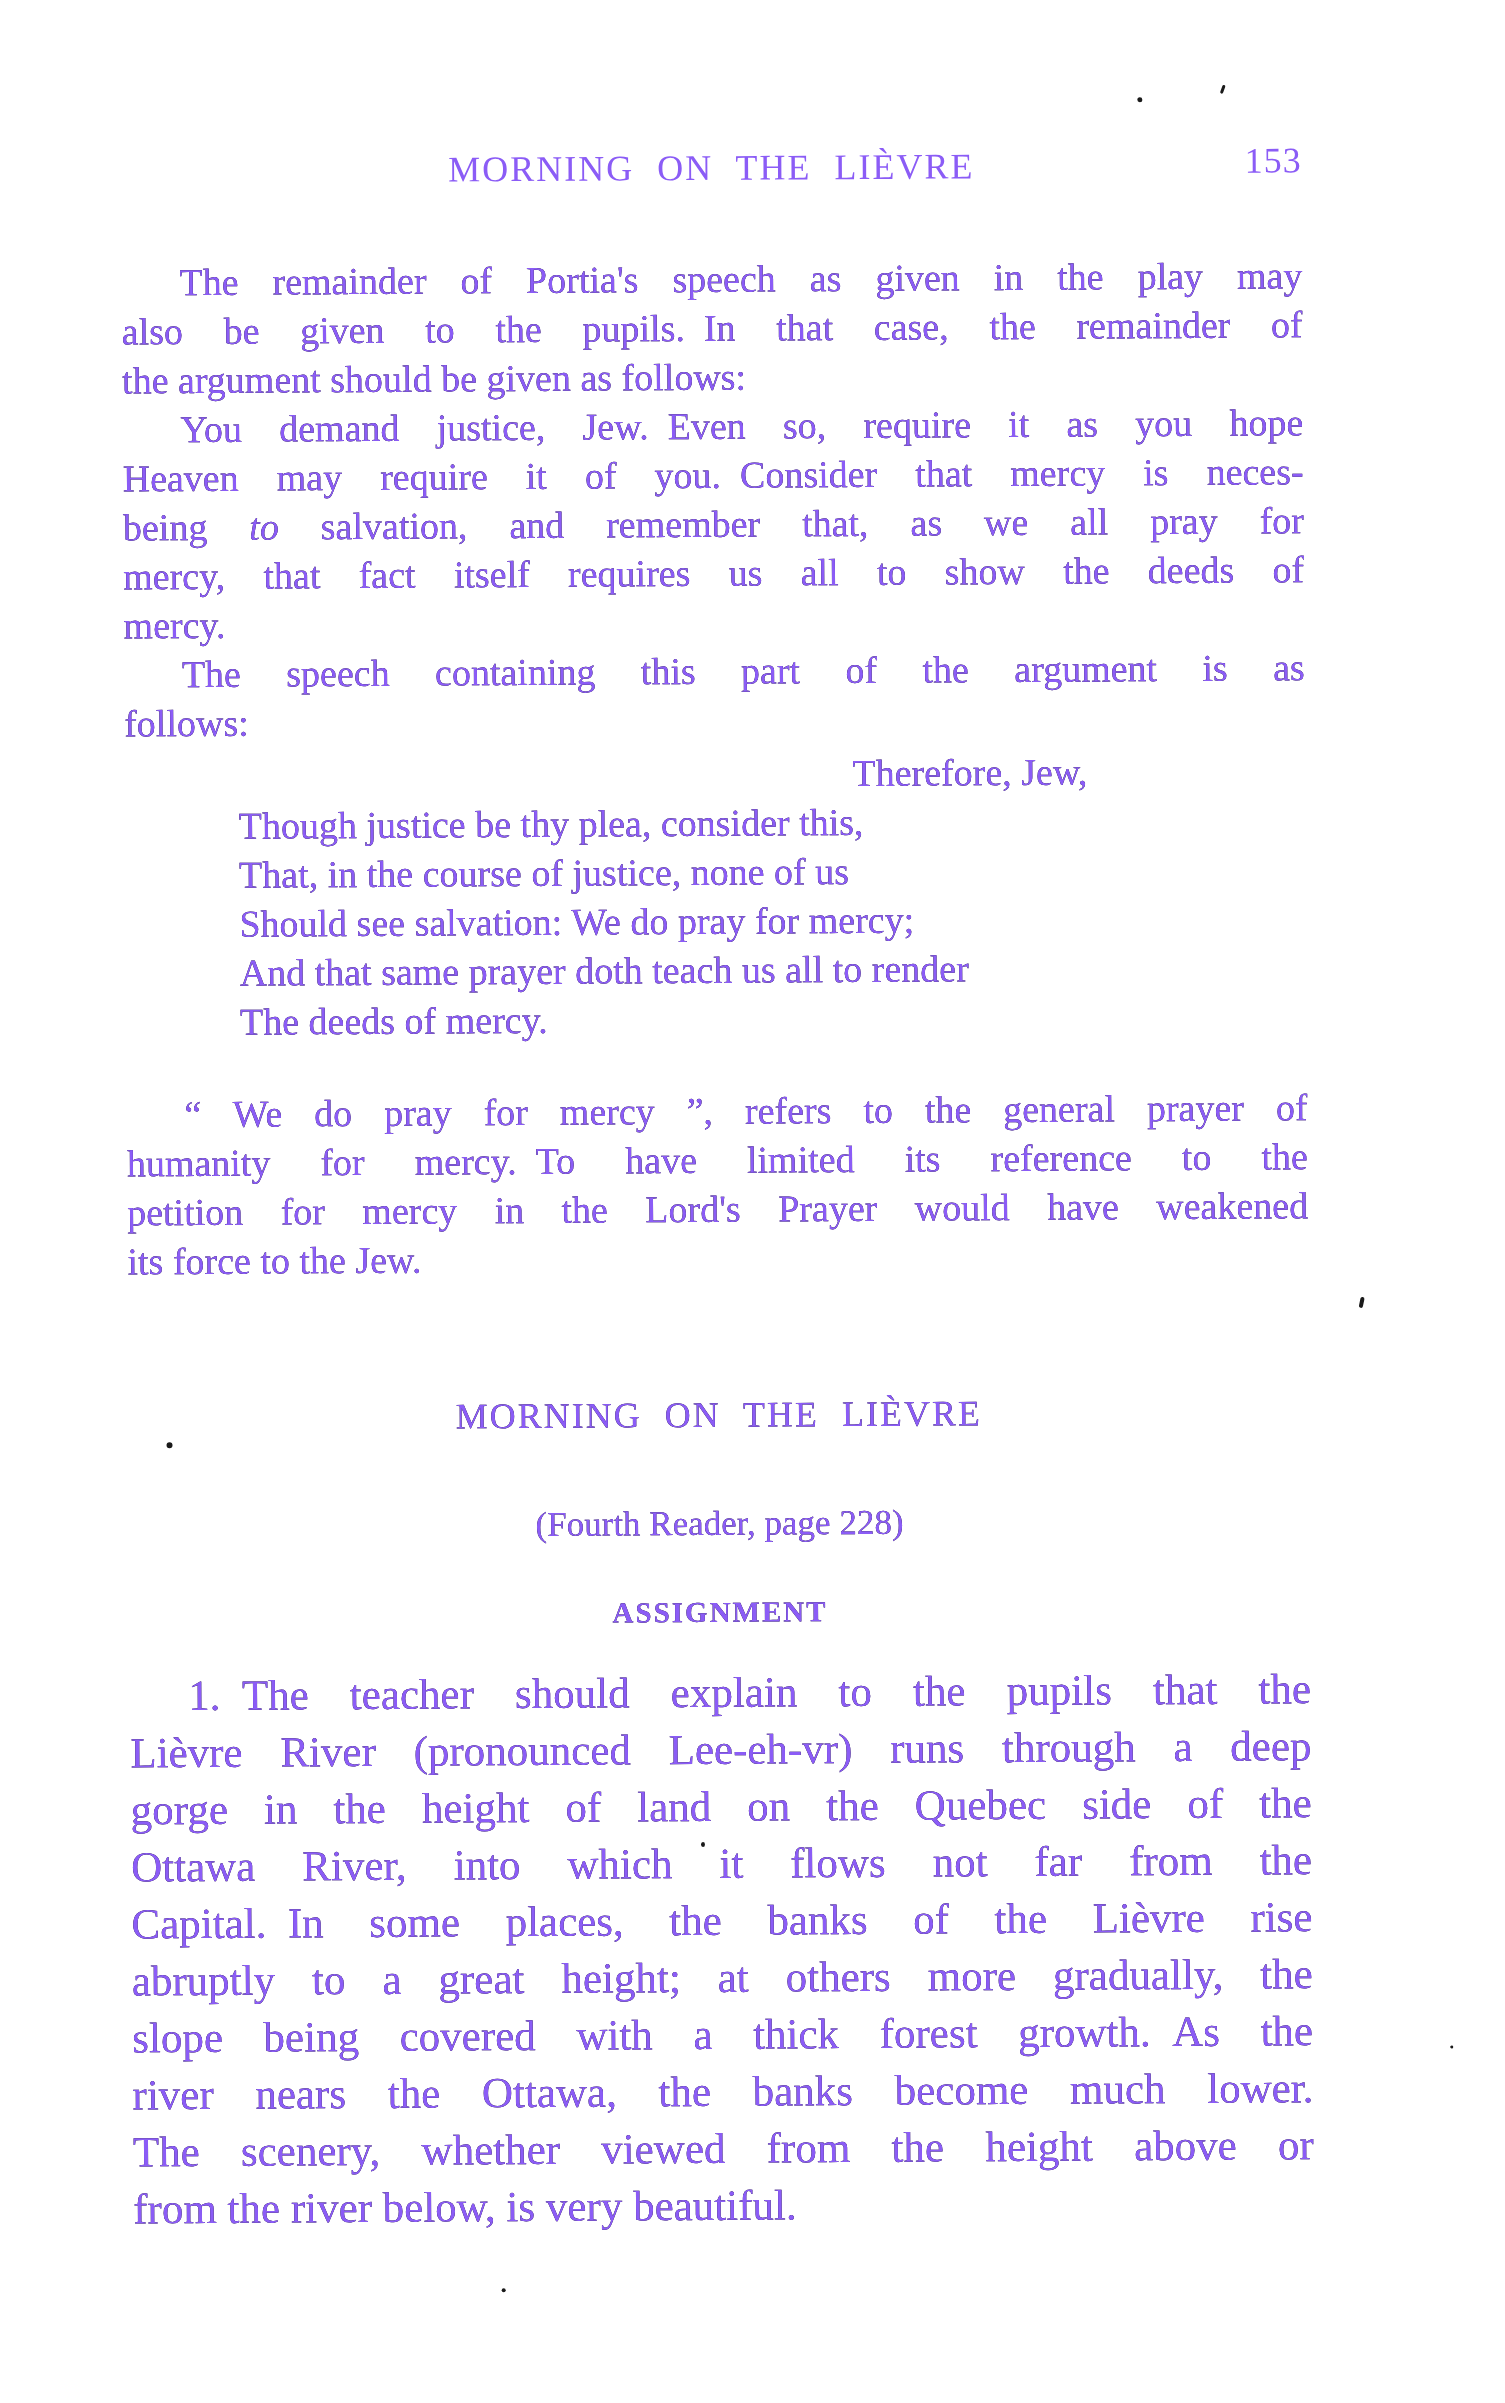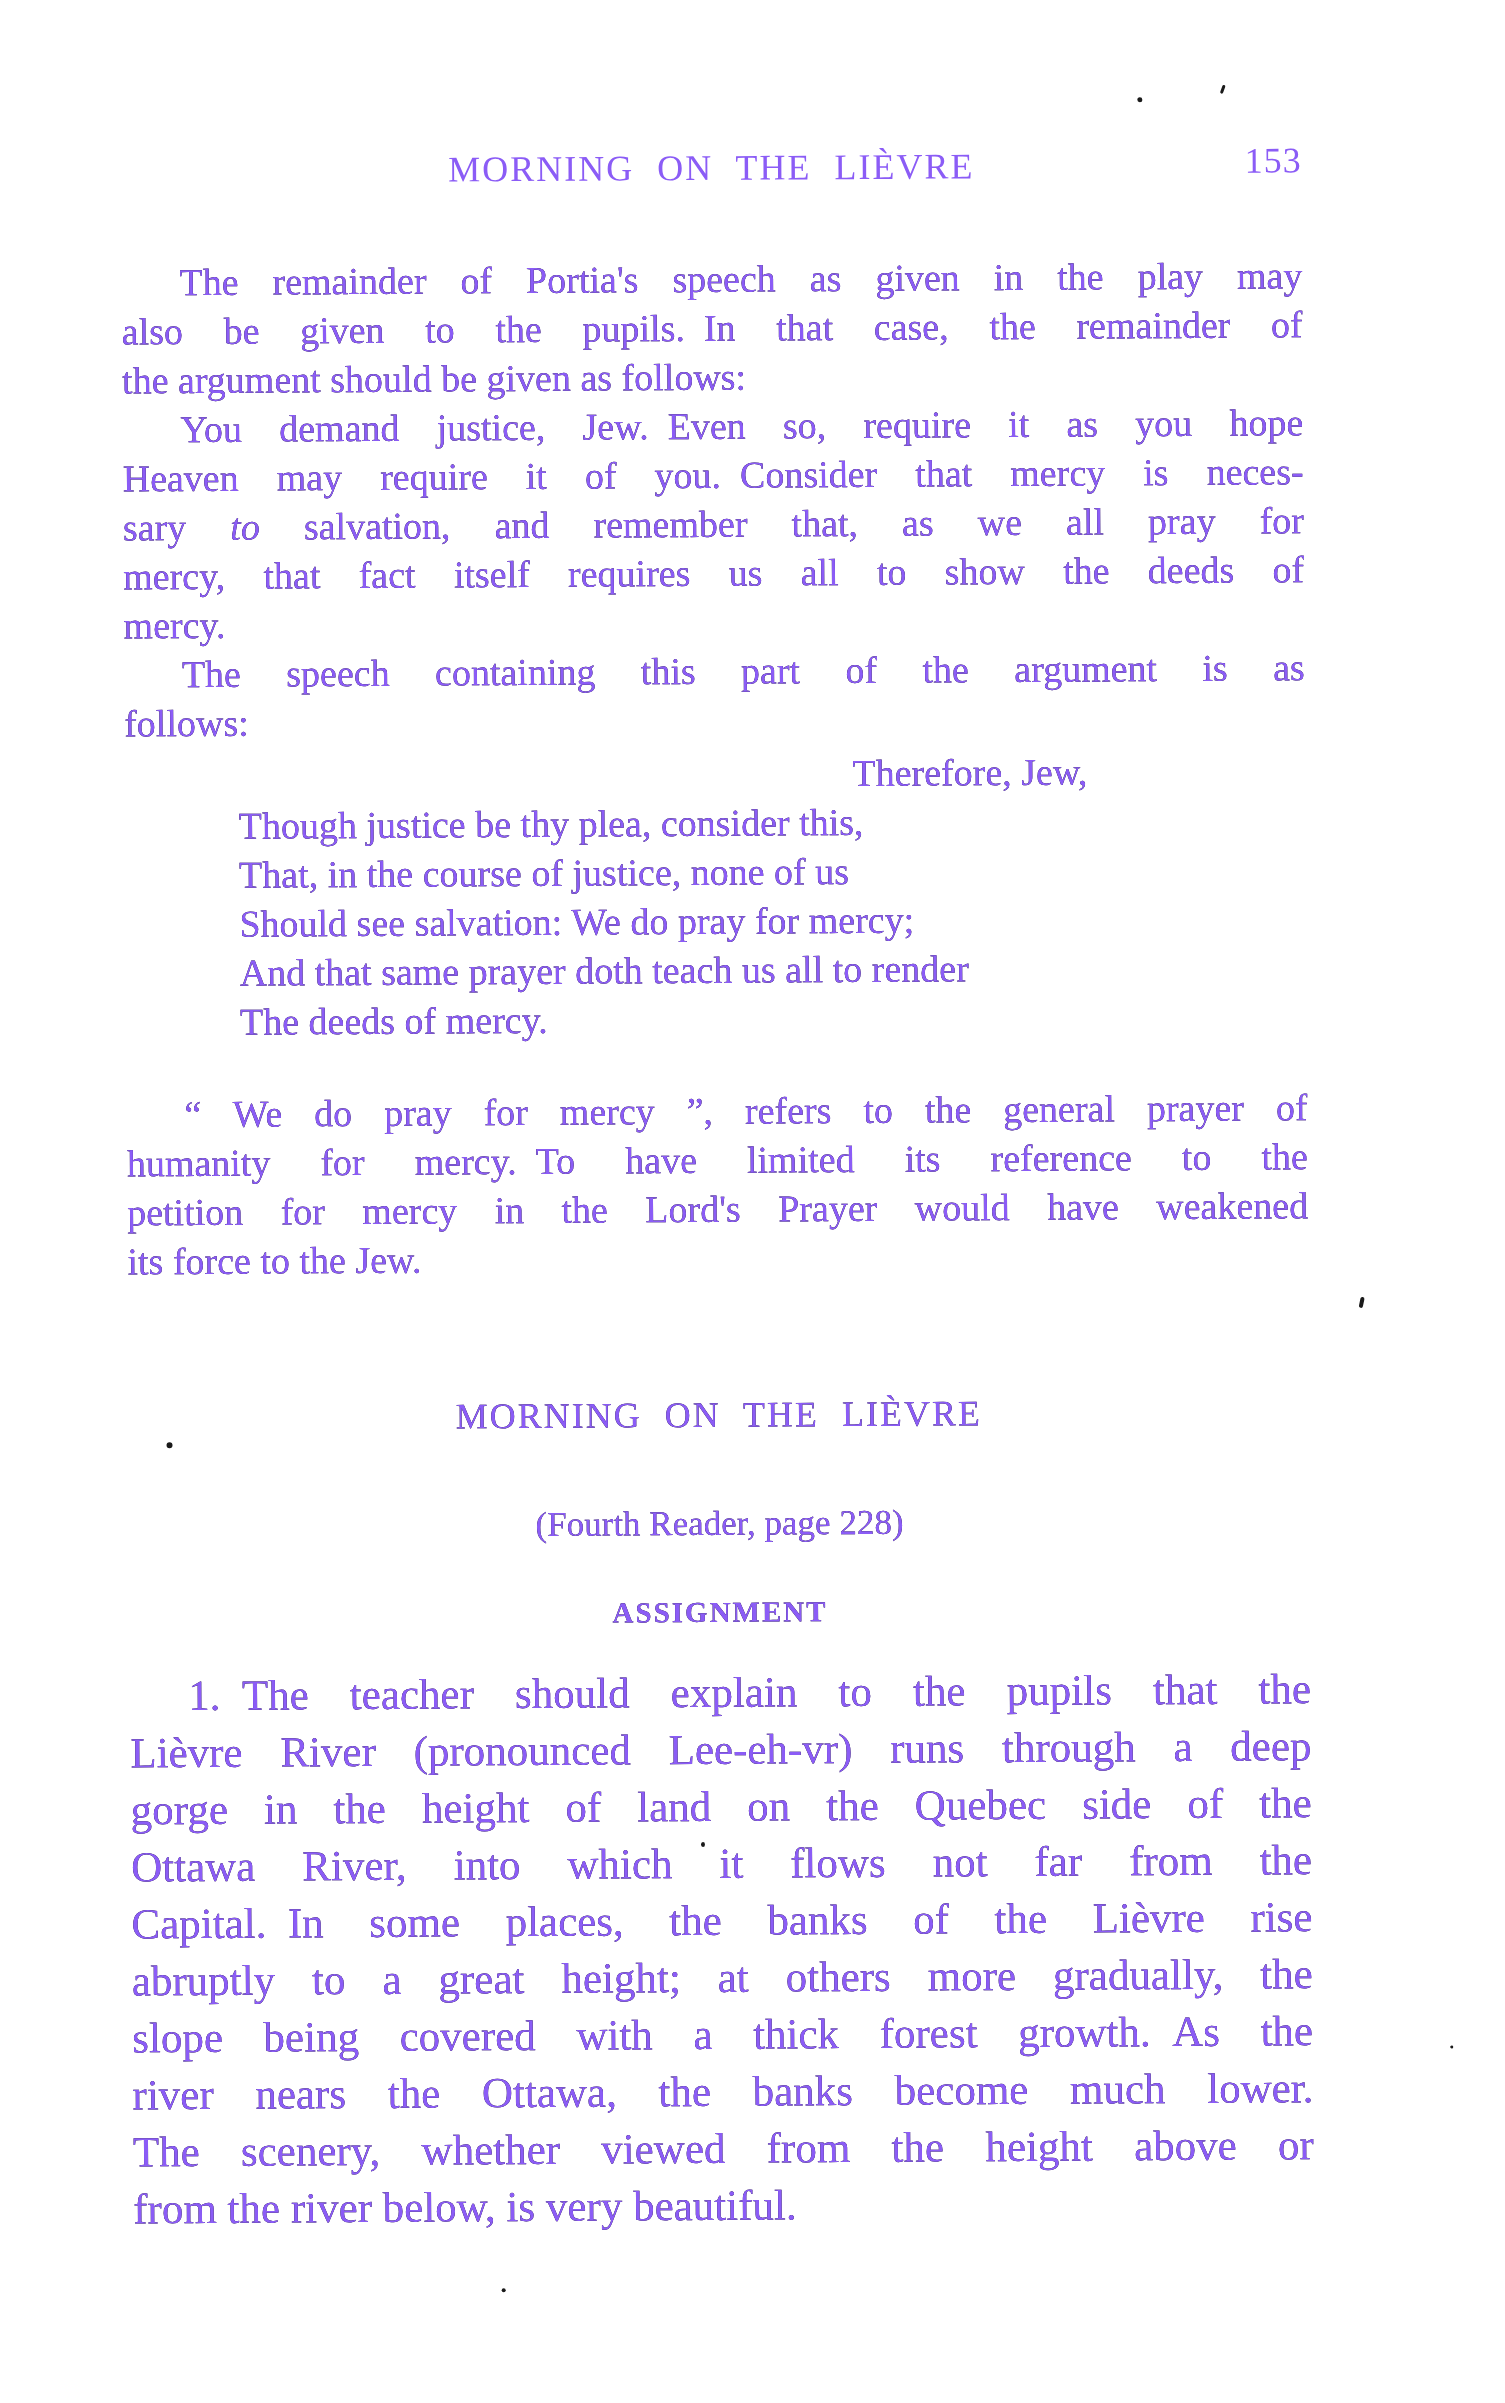--- a/index.html
+++ b/index.html
@@ -68,21 +68,21 @@
 
         <div class="paragraph p1">
           <div class="line jline indent">The remainder of Portia's speech as given in the play may</div>
           <div class="line jline">also be given to the pupils. In that case, the remainder of</div>
           <div class="line lline">the argument should be given as follows:</div>
         </div>
 
         <div class="paragraph">
           <div class="line jline indent">You demand justice, Jew. Even so, require it as you hope</div>
           <div class="line jline">Heaven may require it of you. Consider that mercy is neces-</div>
-          <div class="line jline"><span>sary </span><em class="w">to</em><span> salvation, and remember that, as we all pray for</span></div>
+          <div class="line jline"><span>being </span><em class="w">to</em><span> salvation, and remember that, as we all pray for</span></div>
           <div class="line jline">mercy, that fact itself requires us all to show the deeds of</div>
           <div class="line lline">mercy.</div>
         </div>
 
         <div class="paragraph">
           <div class="line jline indent">The speech containing this part of the argument is as</div>
           <div class="line lline">follows:</div>
         </div>
 
         <div class="paragraph">

